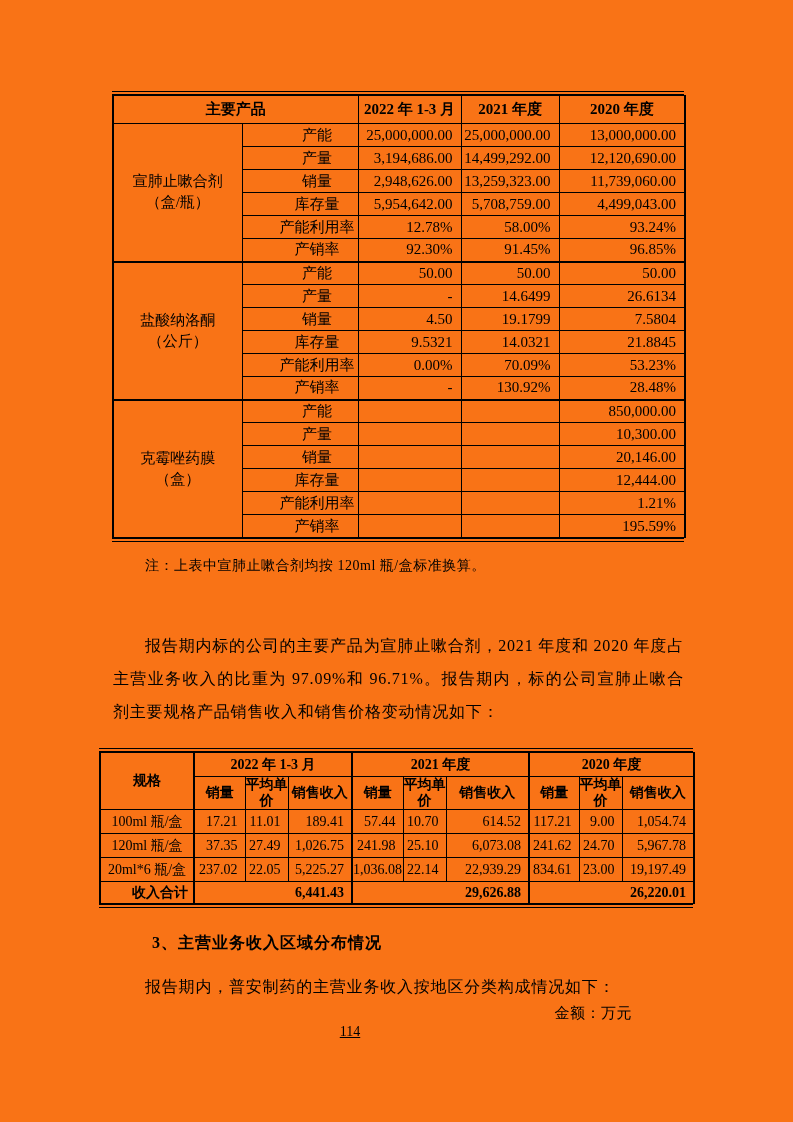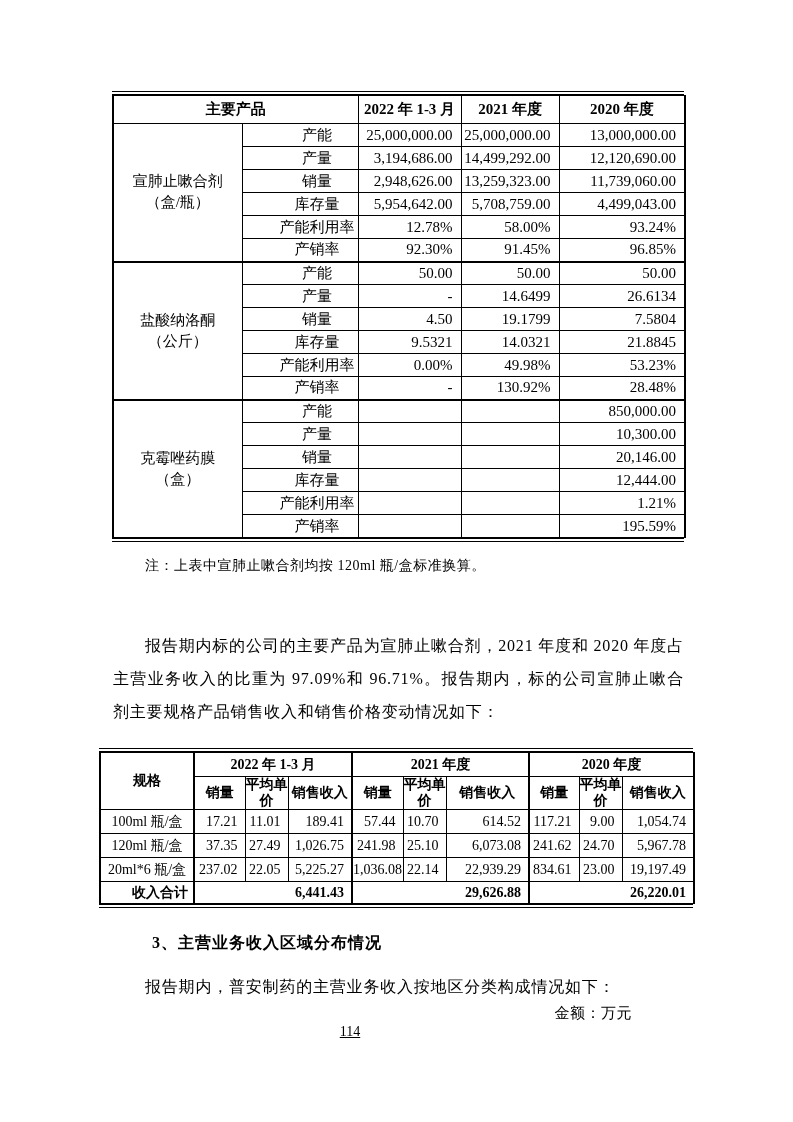--- a/index.html
+++ b/index.html
@@ -1,18 +1,18 @@
 <!DOCTYPE html>
 <html><head>
 <meta charset="utf-8">
 <style>
   html,body { margin:0; padding:0; background:#e8e8e8; }
   .page {
     position:relative; width:793px; height:1122px; margin:0 auto;
-    background:#ffffff; color:#000;
+    background:#f97316; color:#000;
     font-family:"Liberation Serif","DejaVu Serif",serif;
     overflow:hidden;
   }
   
   .tbl-wrap { position:absolute; border-top:4px double #000; border-bottom:4px double #000; }
   table { border-collapse:collapse; table-layout:fixed; }
   td { overflow:hidden; vertical-align:middle; padding:0; }
 
   
   .t1 { width:572px; border-left:2px solid #000; border-right:2px solid #000; }
@@ -135,21 +135,21 @@
       </tr>
       <tr>
         <td class="metric">库存量</td>
         <td class="num">9.5321</td>
         <td class="num">14.0321</td>
         <td class="num">21.8845</td>
       </tr>
       <tr>
         <td class="metric">产能利用率</td>
         <td class="num">0.00%</td>
-        <td class="num">49.98%</td>
+        <td class="num">70.09%</td>
         <td class="num">53.23%</td>
       </tr>
       <tr>
         <td class="metric">产销率</td>
         <td class="num">-</td>
         <td class="num">130.92%</td>
         <td class="num">28.48%</td>
       </tr>
 
       <tr class="gs">

